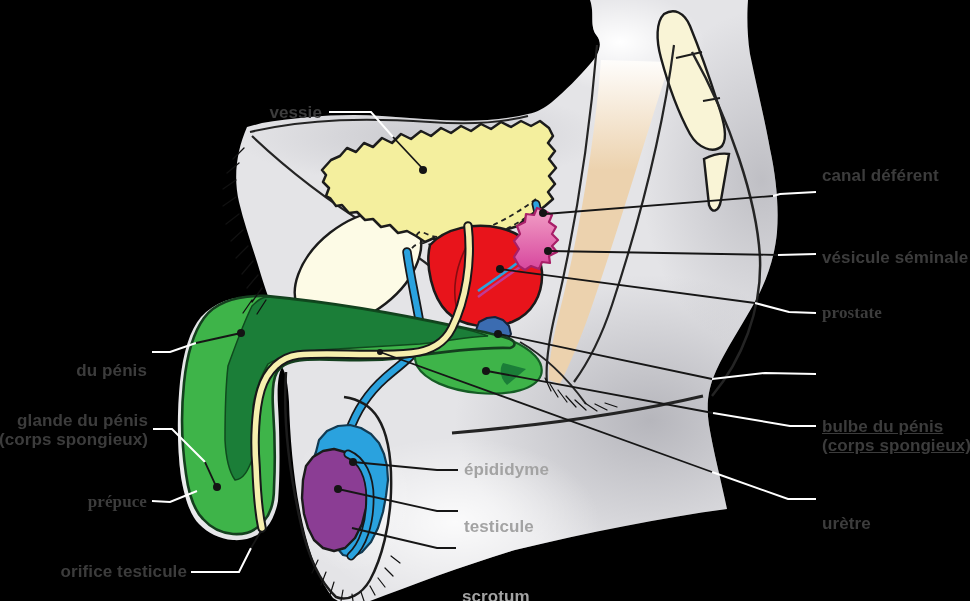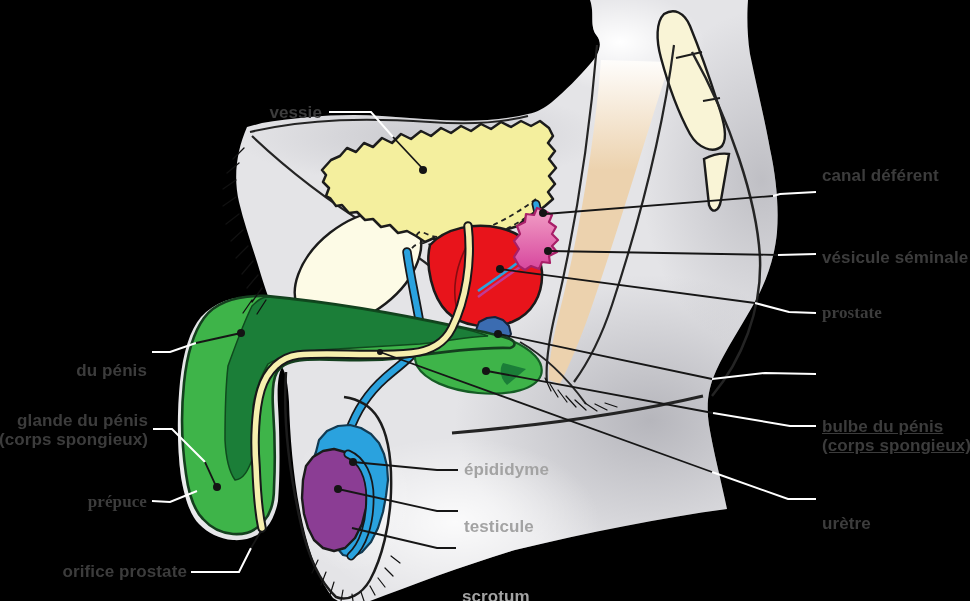--- a/index.html
+++ b/index.html
@@ -231,19 +231,19 @@
 
 <div class="lbl r" id="lbl-corps">
   <br>
   <span>du pénis</span>
 </div>
 <div class="lbl r" id="lbl-gland">
   <span>glande du pénis</span><br>
   <span>(corps spongieux)</span>
 </div>
 <div class="lbl r" id="lbl-prepuce">prépuce</div>
-<div class="lbl r" id="lbl-orifice">orifice prostate</div>
+<div class="lbl r" id="lbl-orifice">orifice testicule</div>
 
 <div class="lbl inside" id="lbl-epididyme">épididyme</div>
 <div class="lbl inside" id="lbl-testicule">testicule</div>
 <div class="lbl inside" id="lbl-scrotum">scrotum</div>
 
 </div>
 
 </body></html>

